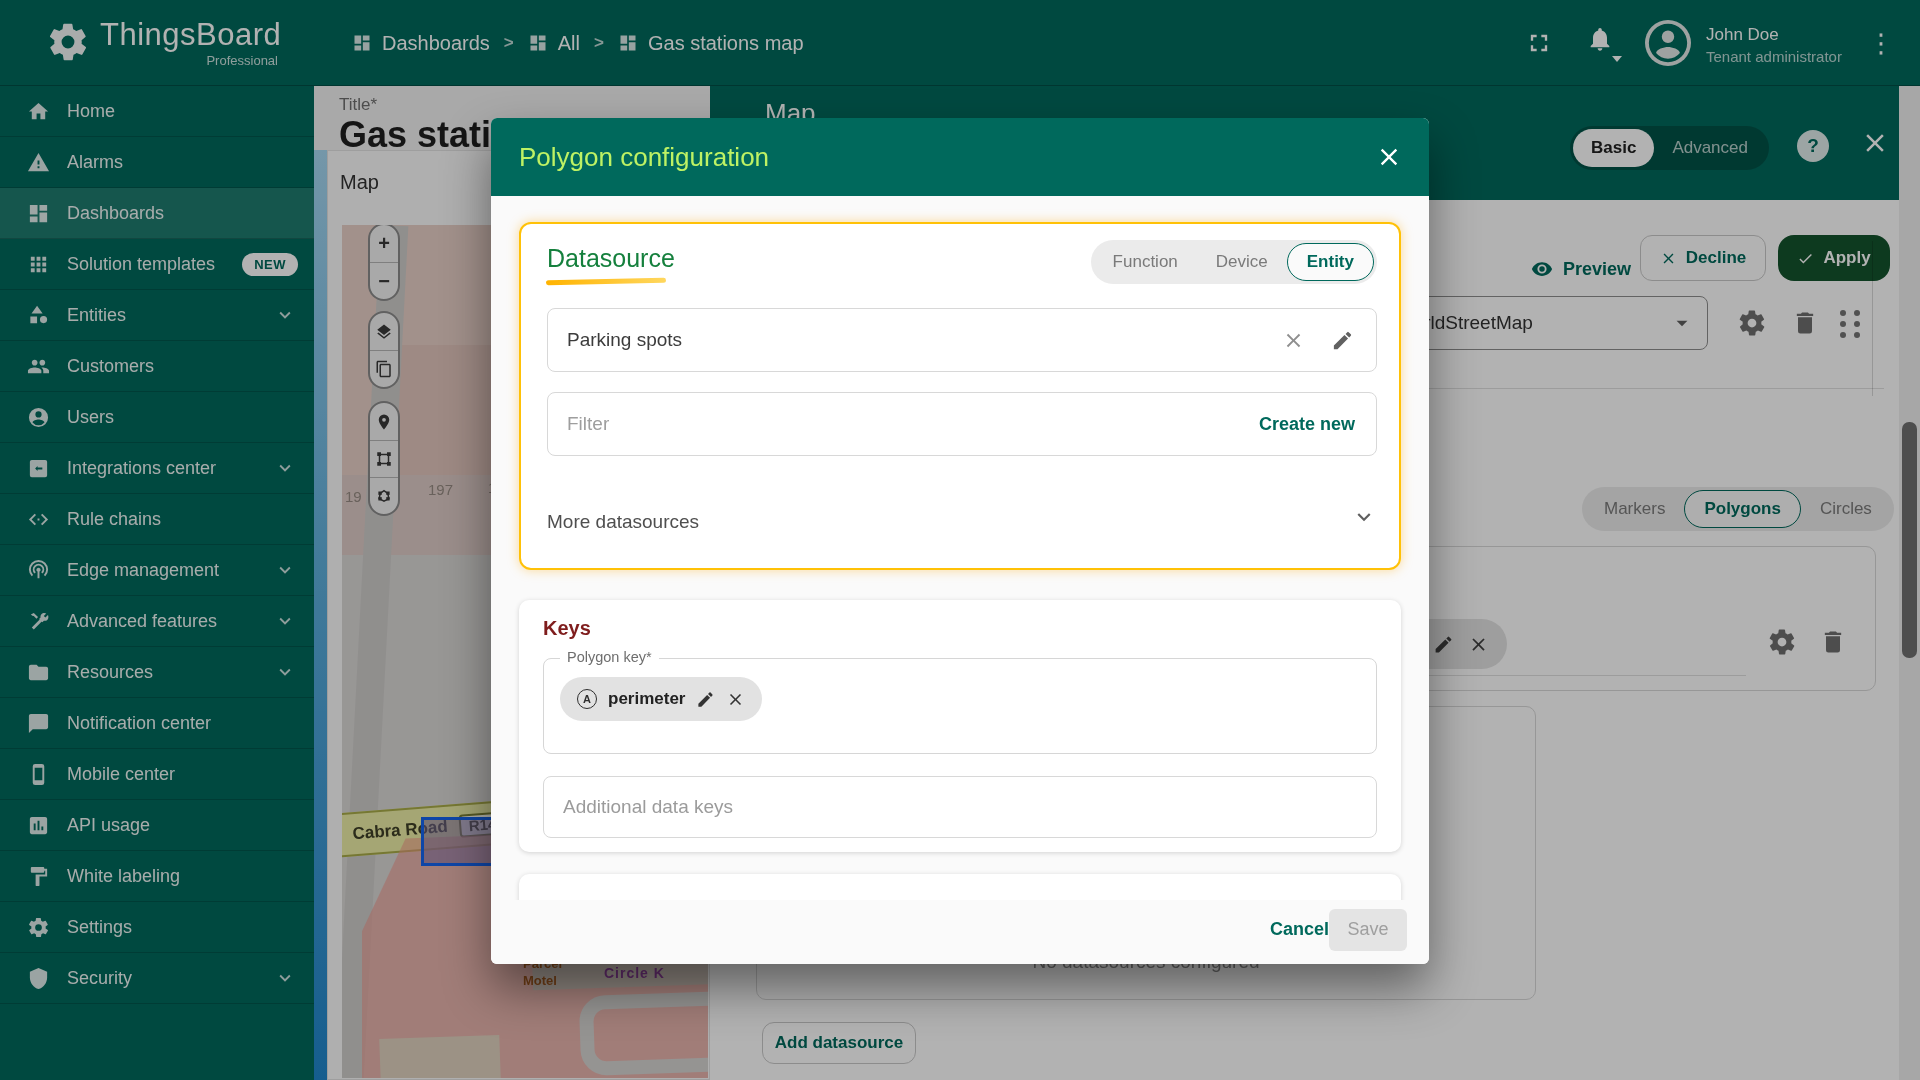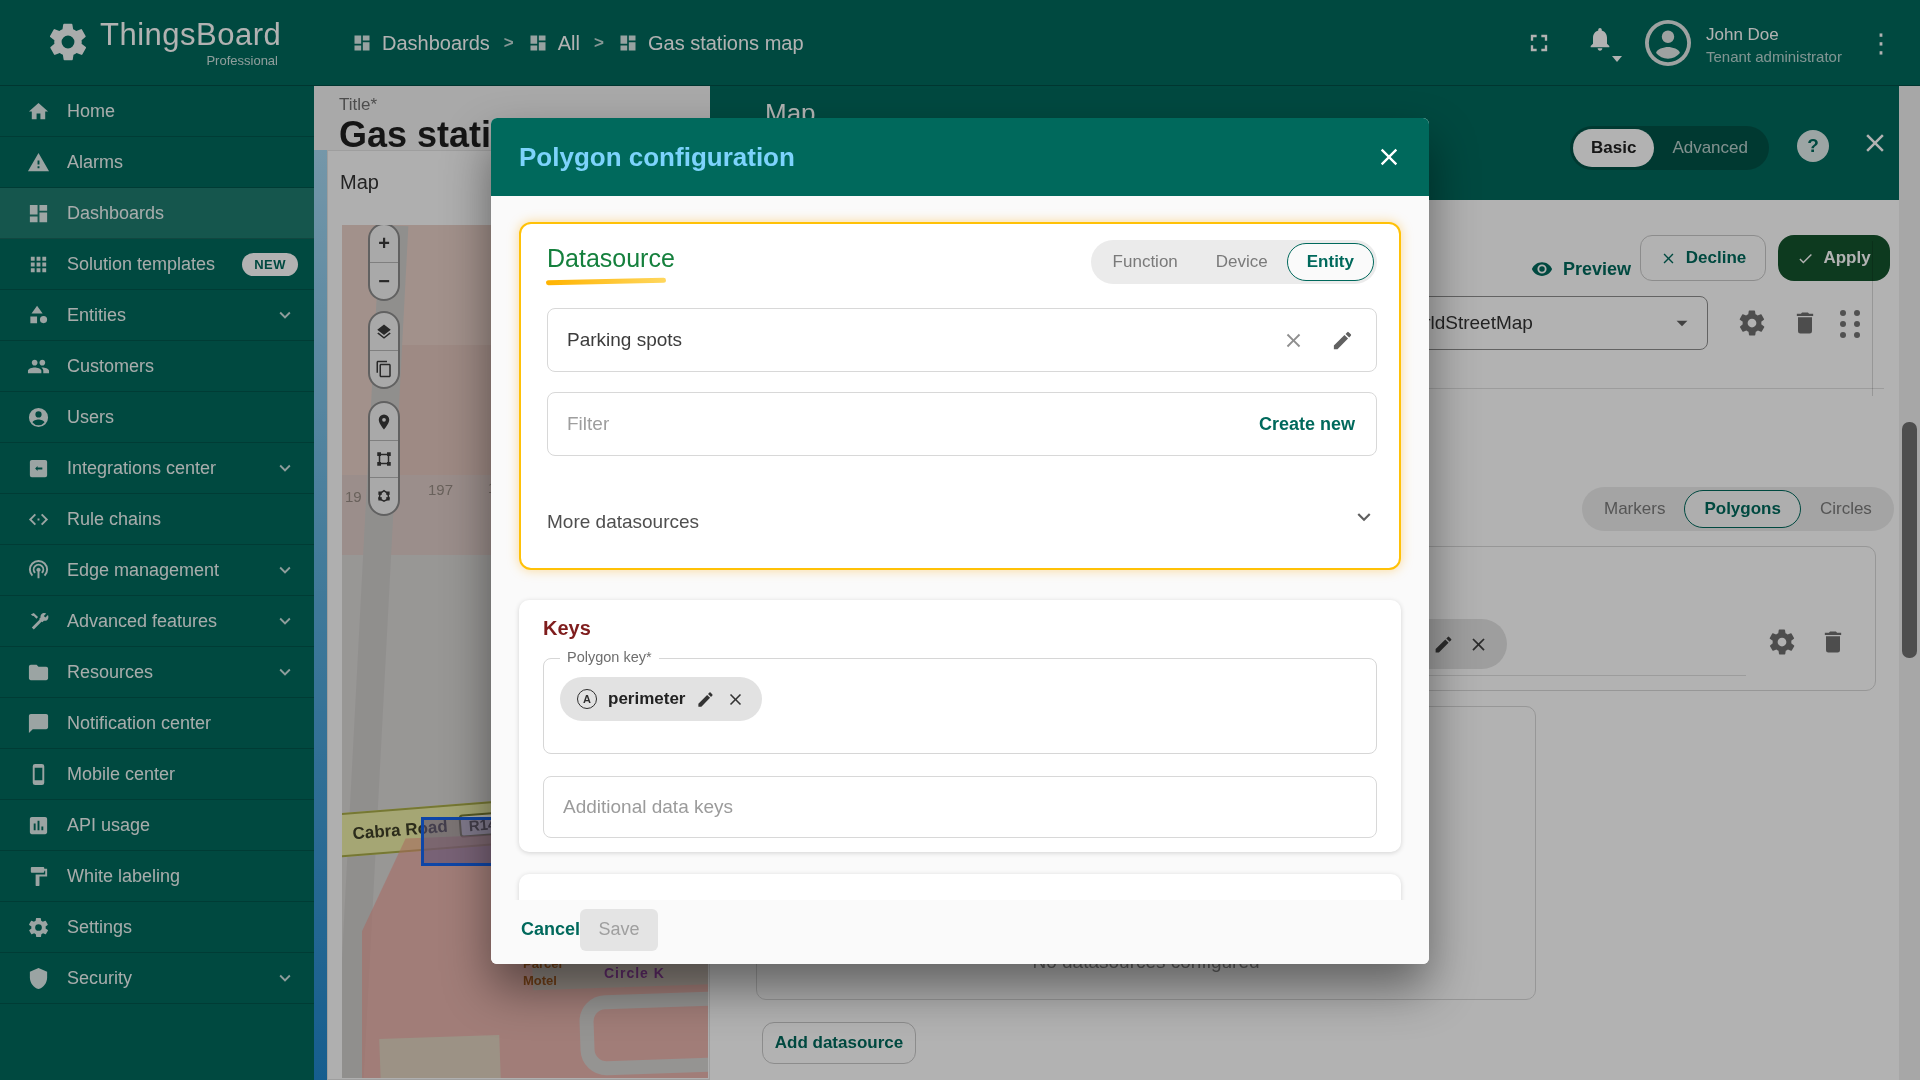--- a/index.html
+++ b/index.html
@@ -113,21 +113,21 @@
   .empty-text { position:absolute; left:0; right:0; text-align:center; font-size:19px; color:#8a8a8a; }
   .scroll-track { left:1189px; top:0; width:21px; height:994px; background:#f0f0f0; }
   .scroll-thumb { left:1192px; top:336px; width:15px; height:236px; background:#707070; border-radius:7px; }
 
   
   .backdrop { left:0; top:0; width:1920px; height:1080px; background:rgba(0,0,0,.3); z-index:40; }
   .modal { left:491px; top:118px; width:938px; height:846px; background:#fafafa; border-radius:6px;
     box-shadow:0 24px 48px rgba(0,0,0,.45); z-index:50; overflow:hidden; }
   .modal-header { left:0; top:0; width:938px; height:78px; background:#00695c; display:flex; align-items:center;
     justify-content:space-between; padding:0 26px 0 28px; }
-  .modal-title { font-size:26px; font-weight:700; color:#7dd3fc; }
+  .modal-title { font-size:26px; font-weight:400; color:#bef264; }
   .modal-close { width:28px; height:28px; color:#fff; cursor:pointer; }
   .ds-card { left:28px; top:104px; width:882px; height:348px; background:#fff; border:2px solid #ffc107;
     border-radius:12px; box-shadow:0 0 12px rgba(255,170,0,.4); }
   .ds-heading { left:26px; top:20px; font-size:25px; font-weight:400; color:#15803d; }
   .ds-underline { left:25px; top:55px; width:120px; height:5px; border-radius:3px;
     background:linear-gradient(90deg,#ffb300,#ffd75e); transform:rotate(-1.2deg); }
   .field { position:absolute; left:26px; width:830px; height:64px; border:1px solid #d8d8d8; border-radius:8px;
     background:#fff; display:flex; align-items:center; }
   .field .f-text { padding-left:19px; font-size:19px; color:#3c3c3c; }
   .field .f-ph { padding-left:19px; font-size:19px; color:#9e9e9e; }
@@ -149,21 +149,21 @@
   .chip-attr { width:20px; height:20px; border:1.6px solid #2f2f2f; border-radius:50%; display:flex;
     align-items:center; justify-content:center; font-size:11px; font-weight:700; color:#2f2f2f; }
   .chip-label { font-size:17px; font-weight:700; color:#222; }
   .chip-ico { width:19px; height:19px; color:#333; cursor:pointer; }
   .addl-field { left:24px; top:176px; width:834px; height:62px; border:1px solid #d8d8d8; border-radius:8px;
     display:flex; align-items:center; }
   .addl-field .f-ph { padding-left:19px; font-size:19px; color:#9b9b9b; }
   .partial-card { left:28px; top:756px; width:882px; height:60px; background:#fff; border-radius:10px;
     box-shadow:0 1px 5px rgba(0,0,0,.16); }
   .modal-footer { left:0; top:782px; width:938px; height:64px; background:#fafafa; display:flex;
-    align-items:center; justify-content:flex-start; padding:0 22px 5px 30px; }
+    align-items:center; justify-content:flex-end; padding:0 22px 5px 30px; }
   .cancel-btn { font-size:18px; font-weight:700; color:#00695c; cursor:pointer; }
   .save-btn { width:78px; height:42px; background:#e4e4e4; border-radius:6px; color:#9f9f9f; font-size:18px;
     display:flex; align-items:center; justify-content:center; }
 </style>
 </head>
 <body>
 
 <div class="stage">
 
   <div class="abs app-header">

